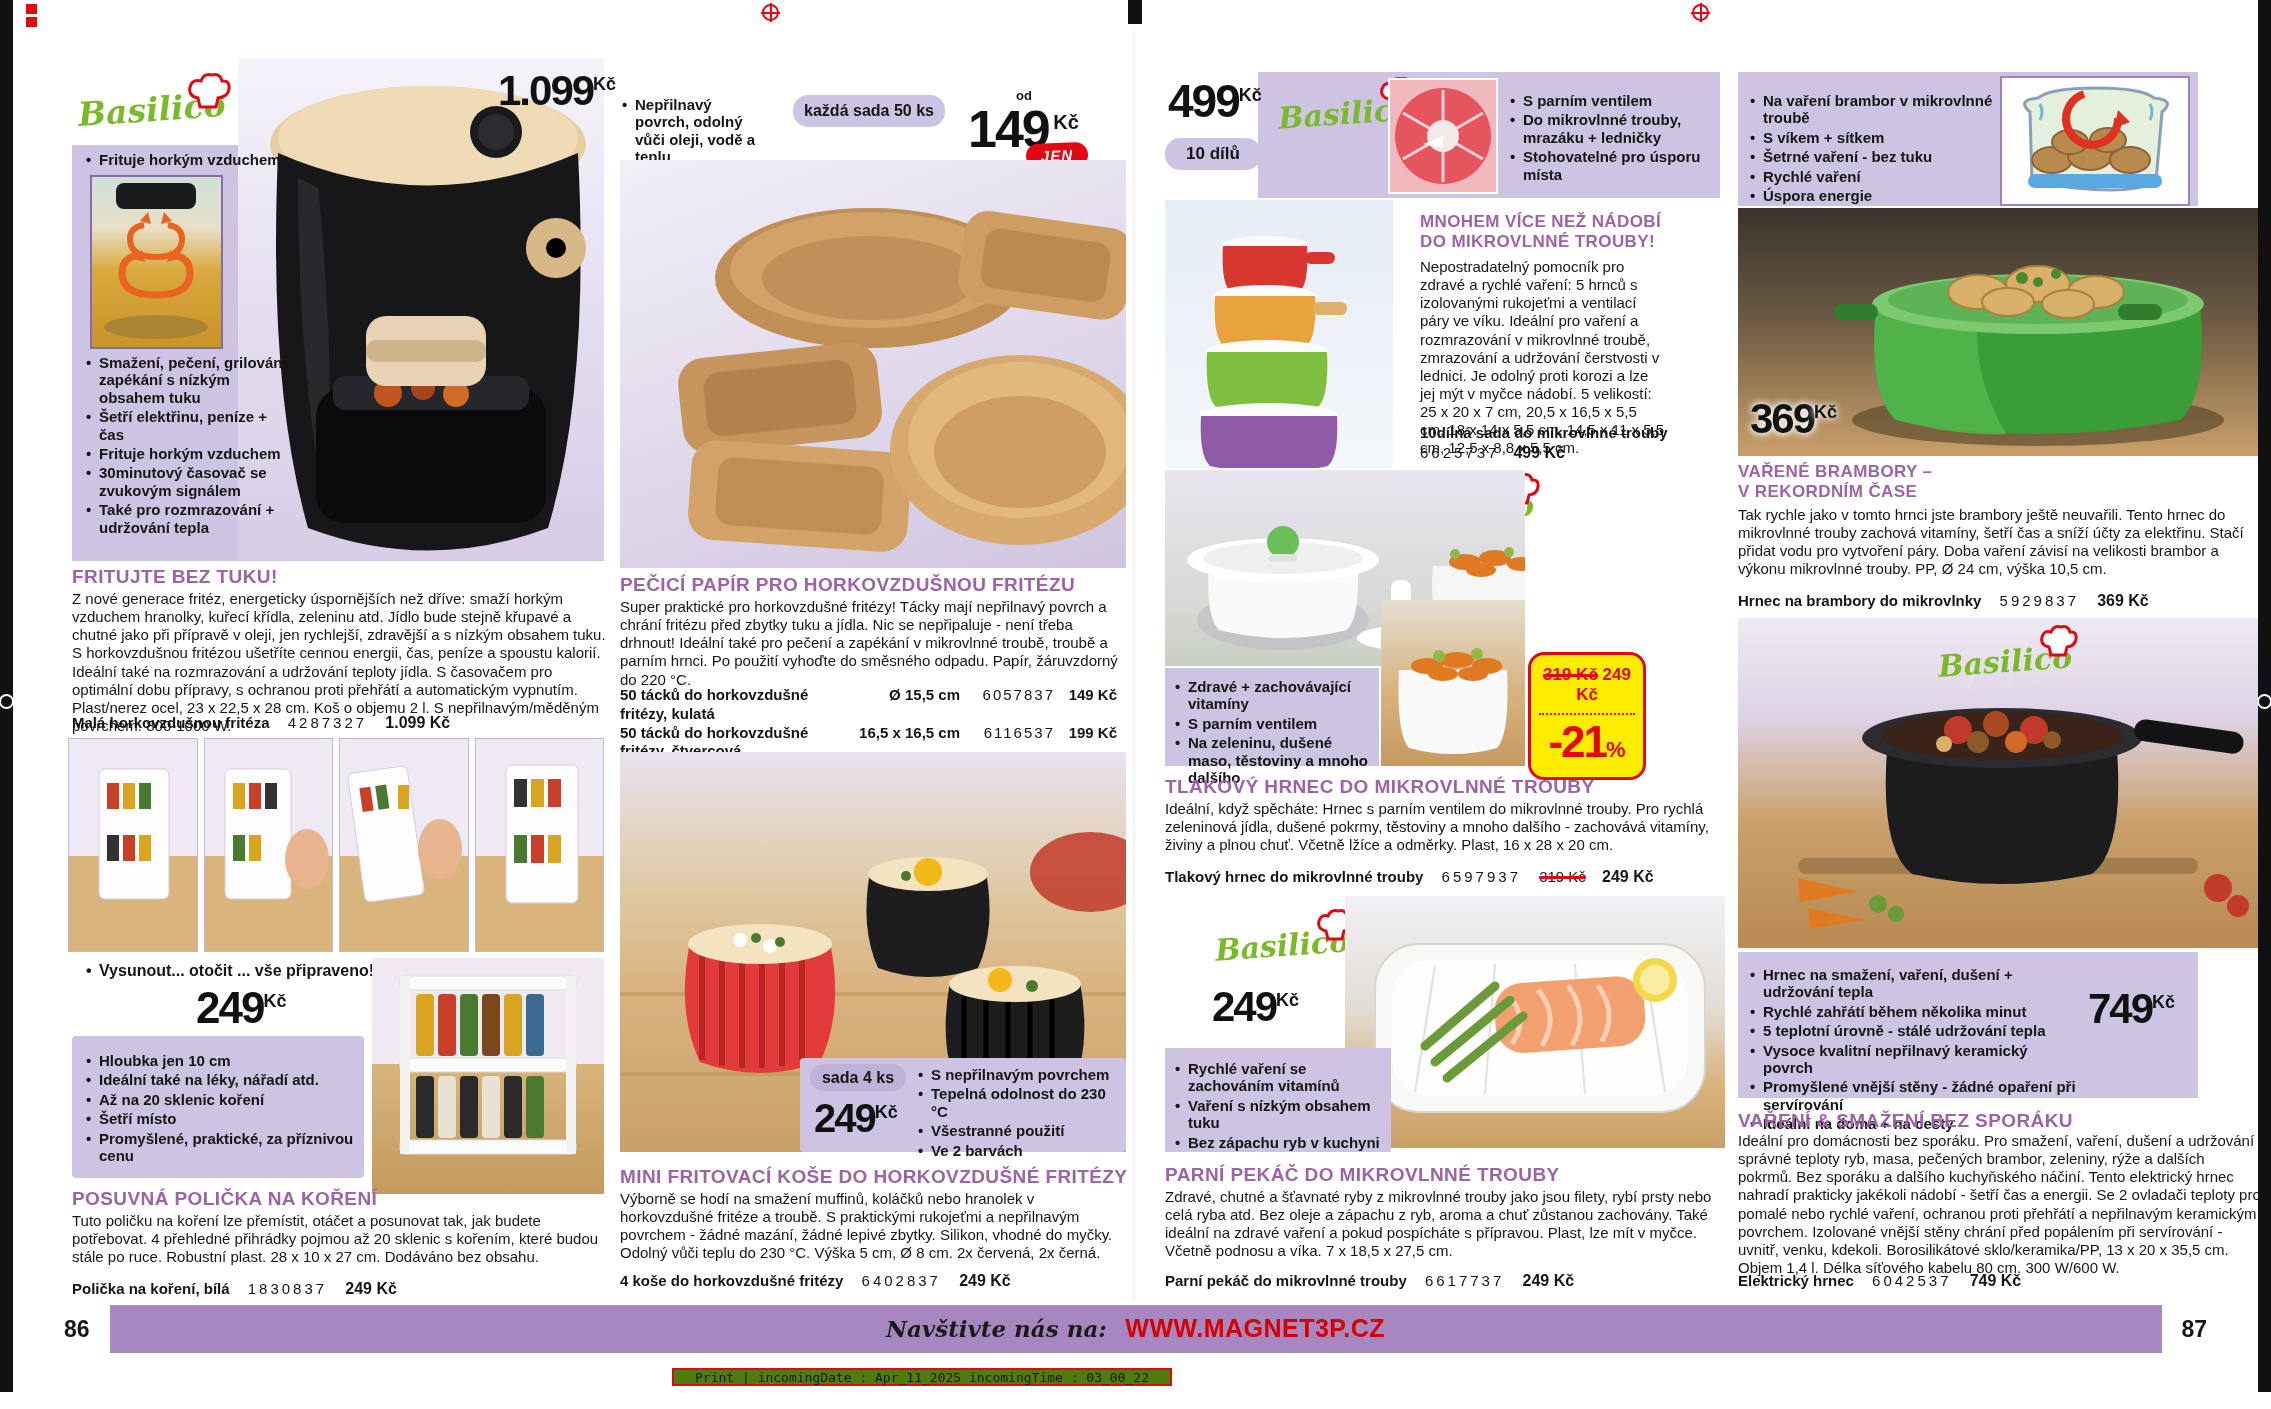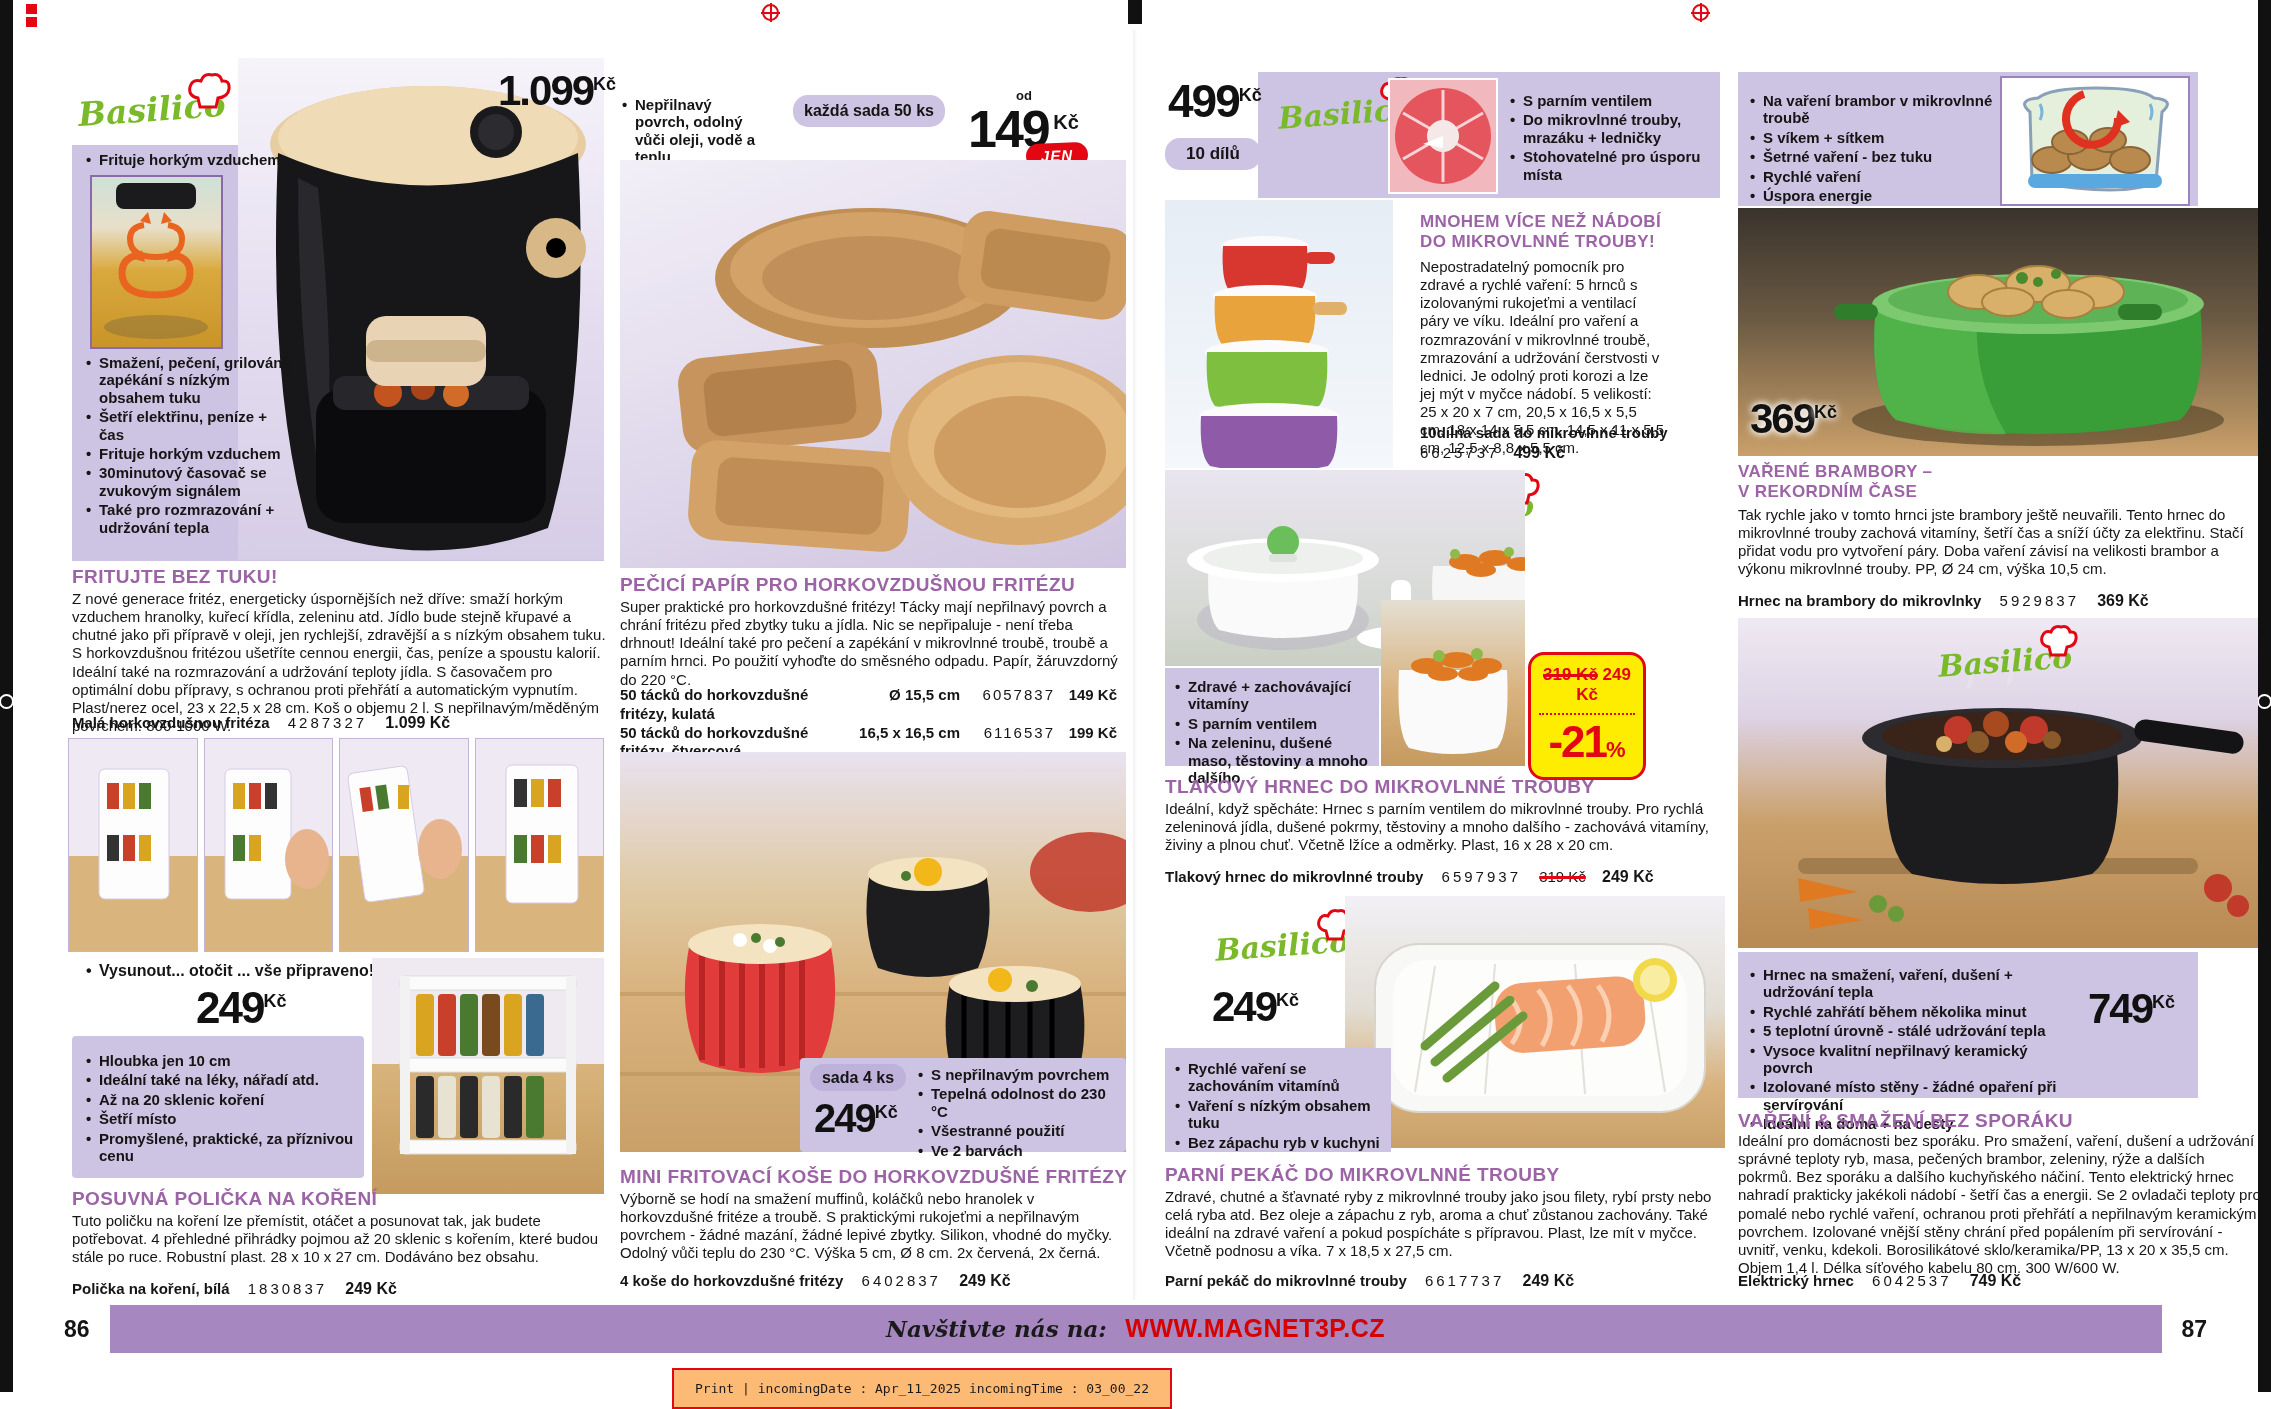--- a/index.html
+++ b/index.html
@@ -591,36 +591,36 @@
 <svg class="abs" style="left:2038px;top:624px" width="42" height="36">
     <path d="M11 23 Q2 21 4 13 Q6 6 13 8 Q16 1 23 3 Q30 1 32 8 Q39 7 38 15 Q37 22 29 23 L27 31 L13 31 Z" fill="#fff" stroke="#e30613" stroke-width="3"></path>
   </svg>
 
 <div class="abs panel" style="left:1738px;top:952px;width:460px;height:146px"></div>
 <ul class="blist abs" style="left:1750px;top:966px;width:330px">
   <li>Hrnec na smažení, vaření, dušení + udržování tepla</li>
   <li>Rychlé zahřátí během několika minut</li>
   <li>5 teplotní úrovně - stálé udržování tepla</li>
   <li>Vysoce kvalitní nepřilnavý keramický povrch</li>
-  <li>Izolované místo stěny - žádné opaření při servírování</li>
+  <li>Promyšlené vnější stěny - žádné opaření při servírování</li>
   <li>Ideální na doma + na cesty</li>
 </ul>
 <div class="abs bigprice" style="left:2088px;top:988px;font-size:42px"><span>749</span><sup>Kč</sup></div>
 
 <div class="abs h-purple" style="left:1738px;top:1110px">VAŘENÍ &amp; SMAŽENÍ BEZ SPORÁKU</div>
 <div class="abs body15" style="left:1738px;top:1132px;width:524px">Ideální pro domácnosti bez sporáku. Pro smažení, vaření, dušení a udržování správné teploty ryb, masa, pečených brambor, zeleniny, rýže a dalších pokrmů. Bez sporáku a dalšího kuchyňského náčiní. Tento elektrický hrnec nahradí prakticky jakékoli nádobí - šetří čas a energii. Se 2 ovladači teploty pro pomalé nebo rychlé vaření, ochranou proti přehřátí a nepřilnavým keramickým povrchem. Izolované vnější stěny chrání před popálením při servírování - uvnitř, venku, kdekoli. Borosilikátové sklo/keramika/PP, 13 x 20 x 35,5 cm. Objem 1,4 l. Délka síťového kabelu 80 cm. 300 W/600 W.</div>
 <div class="abs pline" style="left:1738px;top:1272px">
   <span class="nm">Elektrický hrnec</span>
   <span class="cd">6042537</span>
   <span class="pr">749 Kč</span>
 </div>
 
 <div class="abs" style="left:110px;top:1305px;width:2052px;height:48px;background:#a687c0"></div>
 <div class="abs" style="left:64px;top:1316px;font-size:23px;font-weight:700">86</div>
 <div class="abs" style="right:64px;top:1316px;font-size:23px;font-weight:700">87</div>
 <div class="abs" style="left:0;top:1314px;width:2271px;text-align:center">
   <span style="font-family:'DejaVu Serif',serif;font-style:italic;font-weight:700;font-size:23px;color:#1a1a1a;margin-right:14px">Navštivte nás na:</span>
   <span style="font-weight:700;font-size:25px;color:#d60000;letter-spacing:.5px">WWW.MAGNET3P.CZ</span>
 </div>
 
-<div class="abs" style="left:672px;top:1368px;width:500px;height:41px;background:#fdba74;border:2px solid #e30613;display:flex;align-items:center;justify-content:center">
+<div class="abs" style="left:672px;top:1368px;width:500px;height:18px;background:#4d7c0f;border:2px solid #e30613;display:flex;align-items:center;justify-content:center">
   <span style="font-family:'DejaVu Sans Mono',monospace;font-size:13px;color:#1a1a1a">Print | incomingDate : Apr_11_2025 incomingTime : 03_00_22</span>
 </div>
 
 </body></html>

